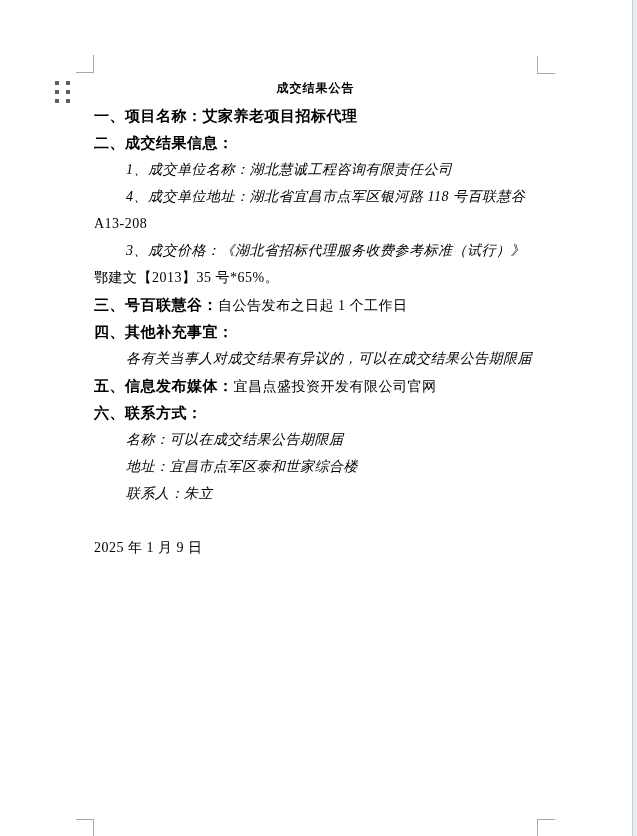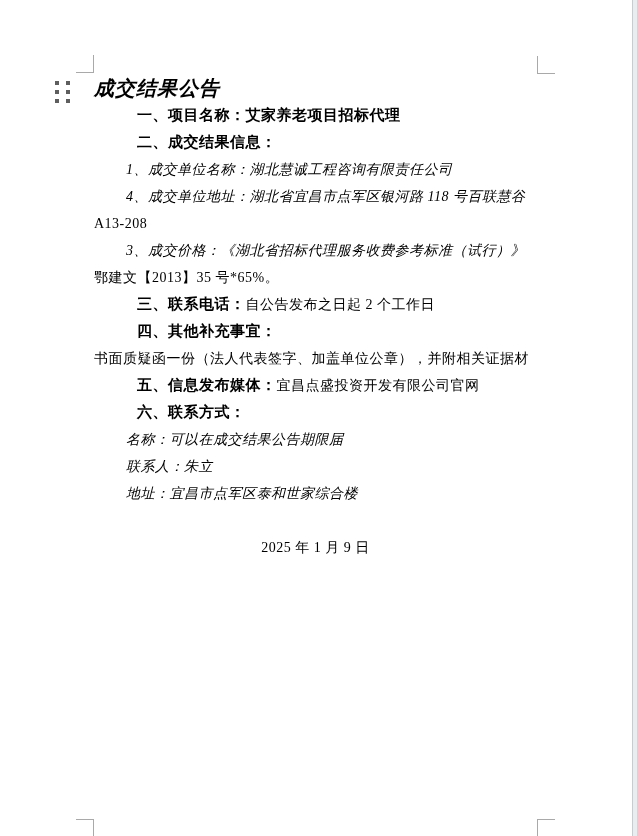--- a/index.html
+++ b/index.html
@@ -37,39 +37,38 @@
     cursor:move;
   }
   .drag-handle .dot { width:4px; height:4px; background:#5e5e5e; }
 
   
   .content {
     position:absolute; left:94px; top:75px; width:443px;
   }
   .title-line {
     height:27px; line-height:27px;
-    text-align:left;
+    text-align:center;
     font-family:"Liberation Sans","DejaVu Sans",sans-serif;
-    font-weight:700; font-size:20px;
+    font-weight:700; font-size:12px;
     letter-spacing:1px;
     white-space:pre;
-    font-style:italic;
   }
   .line {
     height:27px; line-height:27px;
     font-size:14px;
     letter-spacing:0.5px;
     white-space:pre;
     cursor:text;
   }
   .line.indent { padding-left:32px;font-style:italic; }
-  .line.right  { text-align:center; }
+  .line.right  { text-align:left; }
   .seg.bold {
-    font-family:Liberation Serif, serif;
-    font-weight:700; font-size:15px;margin-left:43px;
+    font-family:Liberation Sans, sans-serif;
+    font-weight:700; font-size:15px;
   }
 </style>
 </head>
 <body>
 
 <div class="page">
 
   <div class="crop tl"></div>
   <div class="crop tr"></div>
   <div class="crop bl"></div>
@@ -87,28 +86,28 @@
   <div class="content">
     <div class="title-line">成交结果公告</div>
     <div>
         <div class="line"><span class="seg bold">一、项目名称：艾家养老项目招标代理</span></div>
         <div class="line"><span class="seg bold">二、成交结果信息：</span></div>
         <div class="line indent"><span class="seg">1、成交单位名称：湖北慧诚工程咨询有限责任公司</span></div>
         <div class="line indent"><span class="seg">4、成交单位地址：湖北省宜昌市点军区银河路 118 号百联慧谷</span></div>
         <div class="line"><span class="seg">A13-208</span></div>
         <div class="line indent"><span class="seg">3、成交价格：《湖北省招标代理服务收费参考标准（试行）》</span></div>
         <div class="line"><span class="seg">鄂建文【2013】35 号*65%。</span></div>
-        <div class="line"><span class="seg bold">三、联系电话：</span><span class="seg">自公告发布之日起 2 个工作日</span></div>
+        <div class="line"><span class="seg bold">三、号百联慧谷：</span><span class="seg">自公告发布之日起 1 个工作日</span></div>
         <div class="line"><span class="seg bold">四、其他补充事宜：</span></div>
-        <div class="line"><span class="seg">书面质疑函一份（法人代表签字、加盖单位公章），并附相关证据材</span></div>
+        <div class="line indent"><span class="seg">各有关当事人对成交结果有异议的，可以在成交结果公告期限届</span></div>
         <div class="line"><span class="seg bold">五、信息发布媒体：</span><span class="seg">宜昌点盛投资开发有限公司官网</span></div>
         <div class="line"><span class="seg bold">六、联系方式：</span></div>
         <div class="line indent"><span class="seg">名称：可以在成交结果公告期限届</span></div>
+        <div class="line indent"><span class="seg">地址：宜昌市点军区泰和世家综合楼</span></div>
         <div class="line indent"><span class="seg">联系人：朱立</span></div>
-        <div class="line indent"><span class="seg">地址：宜昌市点军区泰和世家综合楼</span></div>
         <div class="line"></div>
         <div class="line right"><span class="seg">2025 年 1 月 9 日</span></div>
       </div>
   </div>
 
 </div>
 
 <div class="scroll-strip"></div>
 
 </body></html>

